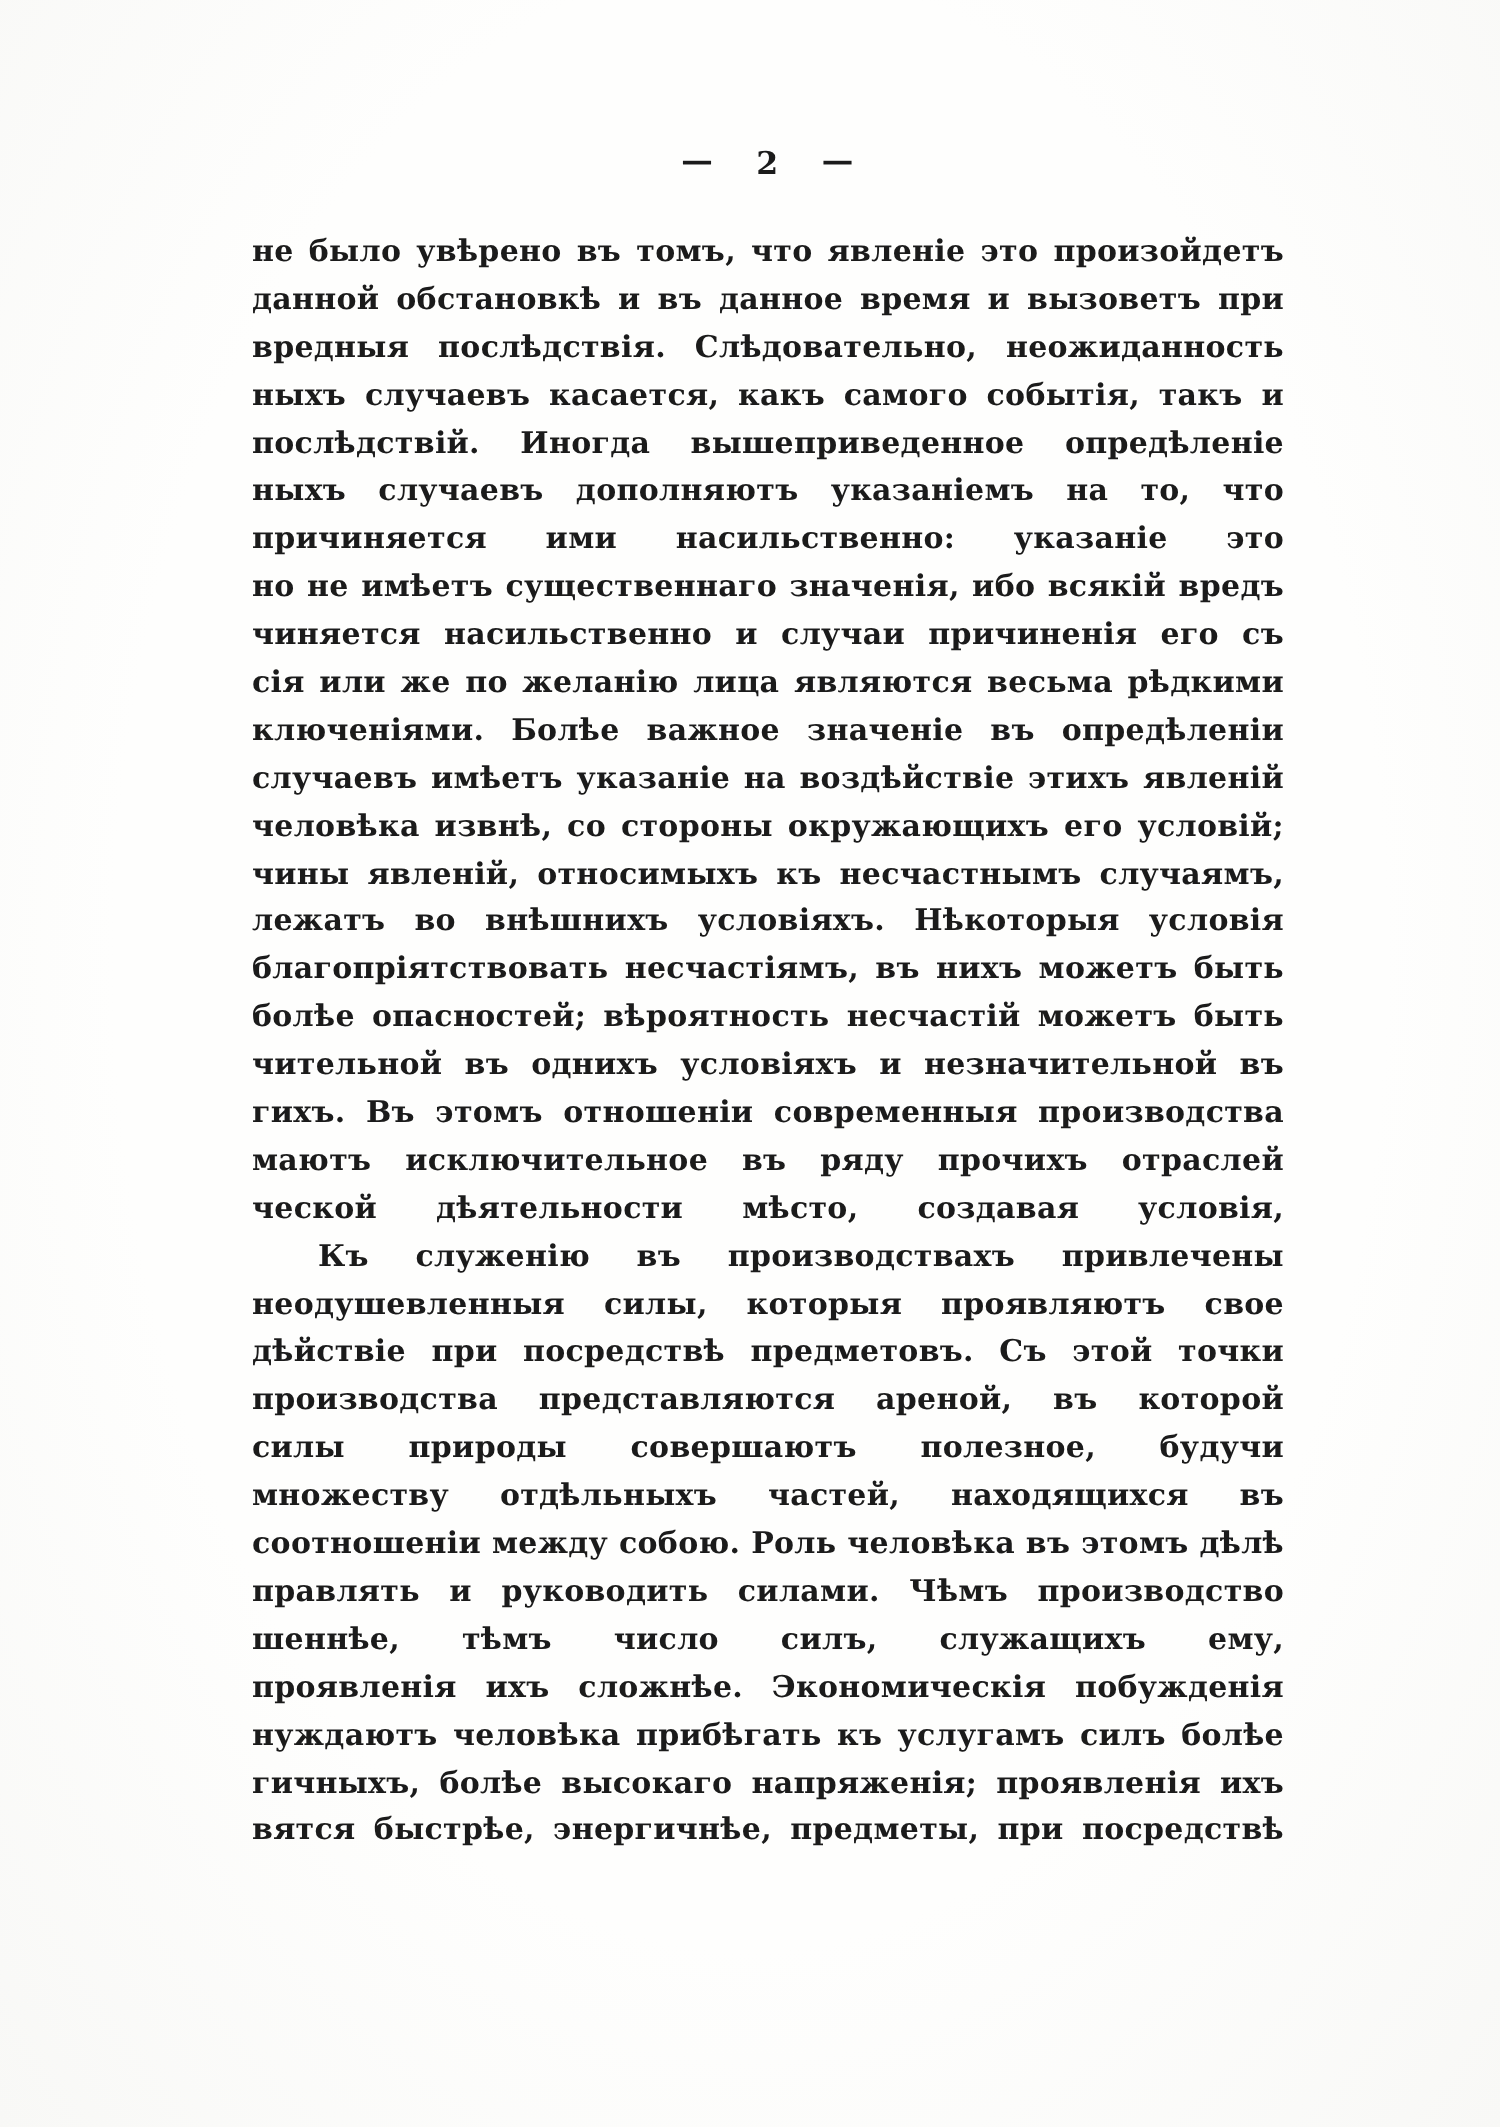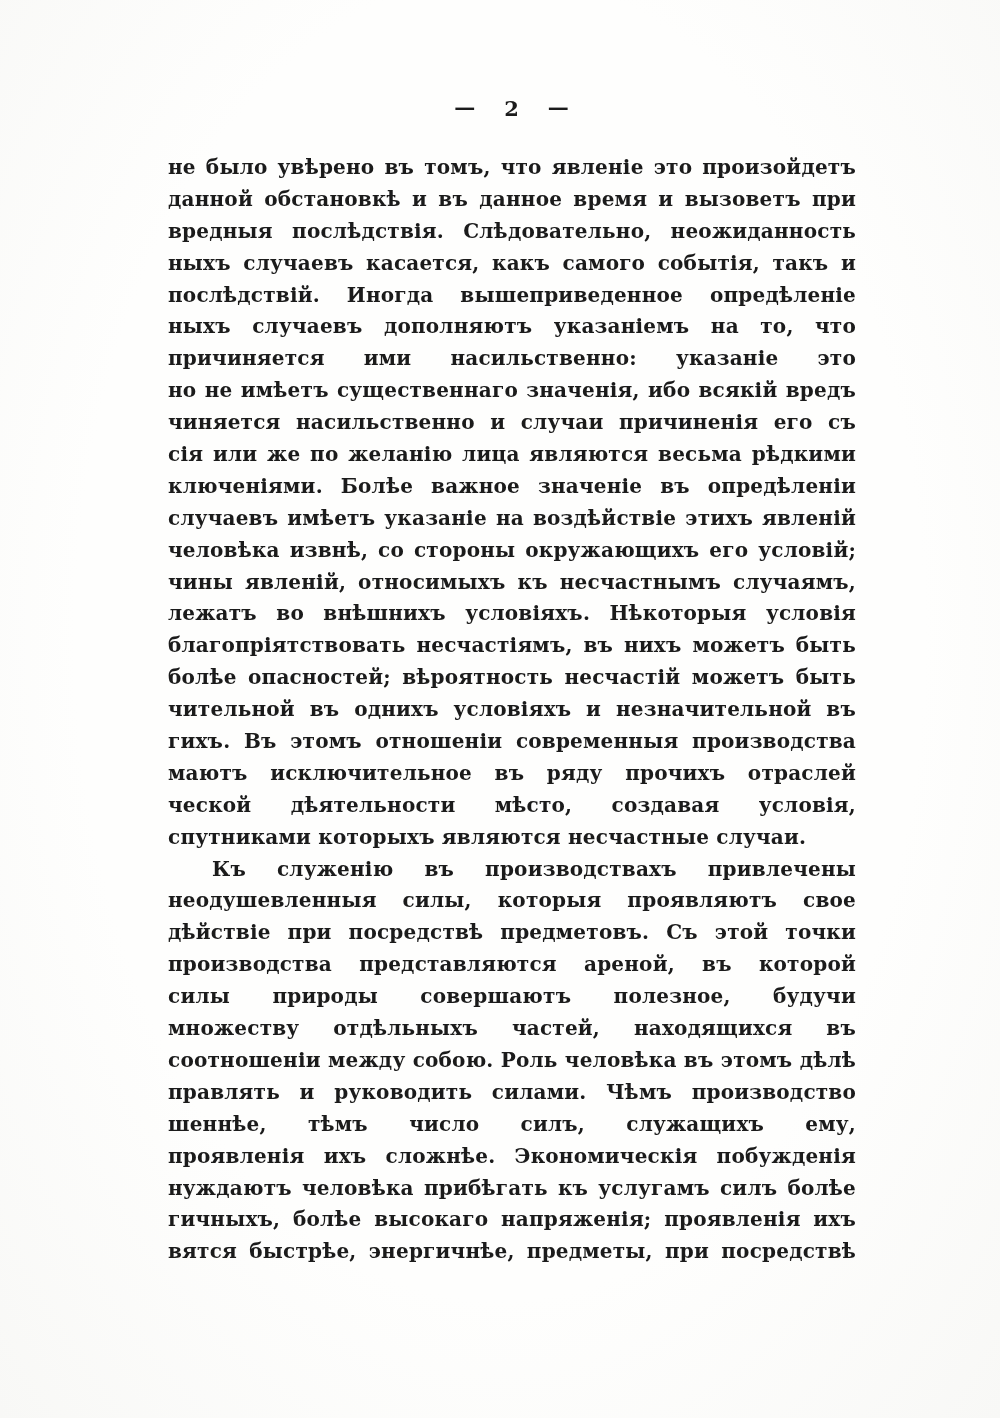--- a/index.html
+++ b/index.html
@@ -80,21 +80,20 @@
         <div class="line">случаевъ имѣетъ указаніе на воздѣйствіе этихъ явленій на</div>
         <div class="line">человѣка извнѣ, со стороны окружающихъ его условій; при-</div>
         <div class="line">чины явленій, относимыхъ къ несчастнымъ случаямъ, всегда</div>
         <div class="line">лежатъ во внѣшнихъ условіяхъ. Нѣкоторыя условія могутъ</div>
         <div class="line">благопріятствовать несчастіямъ, въ нихъ можетъ быть скрыто</div>
         <div class="line">болѣе опасностей; вѣроятность несчастій можетъ быть зна-</div>
         <div class="line">чительной въ однихъ условіяхъ и незначительной въ дру-</div>
         <div class="line">гихъ. Въ этомъ отношеніи современныя производства зани-</div>
         <div class="line">маютъ исключительное въ ряду прочихъ отраслей человѣ-</div>
         <div class="line">ческой дѣятельности мѣсто, создавая условія, неизбѣжными</div>
-        <div class="line flush-left">спутниками которыхъ являются несчастные случаи.</div>
       </div>
       <div class="paragraph">
         <div class="line indent">Къ служенію въ производствахъ привлечены человѣкомъ</div>
         <div class="line">неодушевленныя силы, которыя проявляютъ свое полезное</div>
         <div class="line">дѣйствіе при посредствѣ предметовъ. Съ этой точки зрѣнія</div>
         <div class="line">производства представляются ареной, въ которой различныя</div>
         <div class="line">силы природы совершаютъ полезное, будучи приложены къ</div>
         <div class="line">множеству отдѣльныхъ частей, находящихся въ извѣстномъ</div>
         <div class="line">соотношеніи между собою. Роль человѣка въ этомъ дѣлѣ—на-</div>
         <div class="line">правлять и руководить силами. Чѣмъ производство совер-</div>

